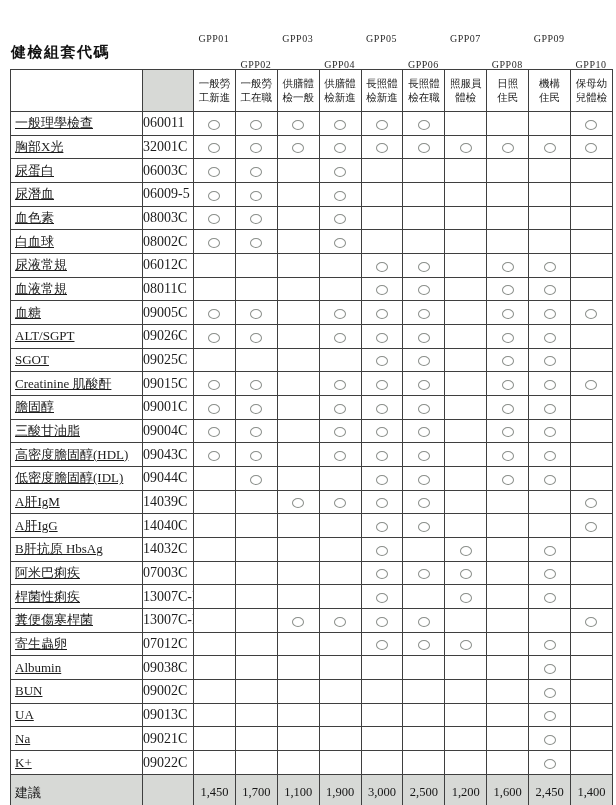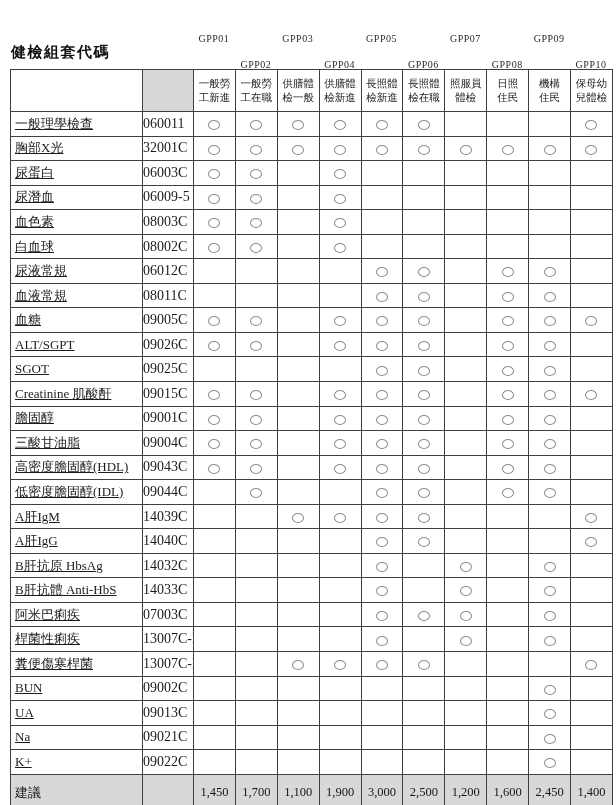--- a/index.html
+++ b/index.html
@@ -405,34 +405,20 @@
           <td class="mark-cell"></td>
           <td class="mark-cell"></td>
           <td class="mark-cell"><span class="circle"></span></td>
           <td class="mark-cell"></td>
           <td class="mark-cell"><span class="circle"></span></td>
           <td class="mark-cell"></td>
           <td class="mark-cell"><span class="circle"></span></td>
           <td class="mark-cell"></td>
         </tr>
         <tr>
-          <td class="name-cell">B肝抗體 Anti-HbS</td>
-          <td class="code-cell">14033C</td>
-          <td class="mark-cell"></td>
-          <td class="mark-cell"></td>
-          <td class="mark-cell"></td>
-          <td class="mark-cell"></td>
-          <td class="mark-cell"><span class="circle"></span></td>
-          <td class="mark-cell"></td>
-          <td class="mark-cell"><span class="circle"></span></td>
-          <td class="mark-cell"></td>
-          <td class="mark-cell"><span class="circle"></span></td>
-          <td class="mark-cell"></td>
-        </tr>
-        <tr>
           <td class="name-cell">阿米巴痢疾</td>
           <td class="code-cell">07003C</td>
           <td class="mark-cell"></td>
           <td class="mark-cell"></td>
           <td class="mark-cell"></td>
           <td class="mark-cell"></td>
           <td class="mark-cell"><span class="circle"></span></td>
           <td class="mark-cell"><span class="circle"></span></td>
           <td class="mark-cell"><span class="circle"></span></td>
           <td class="mark-cell"></td>
@@ -459,20 +445,48 @@
           <td class="mark-cell"></td>
           <td class="mark-cell"></td>
           <td class="mark-cell"><span class="circle"></span></td>
           <td class="mark-cell"><span class="circle"></span></td>
           <td class="mark-cell"><span class="circle"></span></td>
           <td class="mark-cell"><span class="circle"></span></td>
           <td class="mark-cell"></td>
           <td class="mark-cell"></td>
           <td class="mark-cell"></td>
           <td class="mark-cell"><span class="circle"></span></td>
+        </tr>
+        <tr>
+          <td class="name-cell">寄生蟲卵</td>
+          <td class="code-cell">07012C</td>
+          <td class="mark-cell"></td>
+          <td class="mark-cell"></td>
+          <td class="mark-cell"></td>
+          <td class="mark-cell"></td>
+          <td class="mark-cell"><span class="circle"></span></td>
+          <td class="mark-cell"><span class="circle"></span></td>
+          <td class="mark-cell"><span class="circle"></span></td>
+          <td class="mark-cell"></td>
+          <td class="mark-cell"><span class="circle"></span></td>
+          <td class="mark-cell"></td>
+        </tr>
+        <tr>
+          <td class="name-cell">Albumin</td>
+          <td class="code-cell">09038C</td>
+          <td class="mark-cell"></td>
+          <td class="mark-cell"></td>
+          <td class="mark-cell"></td>
+          <td class="mark-cell"></td>
+          <td class="mark-cell"></td>
+          <td class="mark-cell"></td>
+          <td class="mark-cell"></td>
+          <td class="mark-cell"></td>
+          <td class="mark-cell"><span class="circle"></span></td>
+          <td class="mark-cell"></td>
         </tr>
         <tr>
           <td class="name-cell">BUN</td>
           <td class="code-cell">09002C</td>
           <td class="mark-cell"></td>
           <td class="mark-cell"></td>
           <td class="mark-cell"></td>
           <td class="mark-cell"></td>
           <td class="mark-cell"></td>
           <td class="mark-cell"></td>

